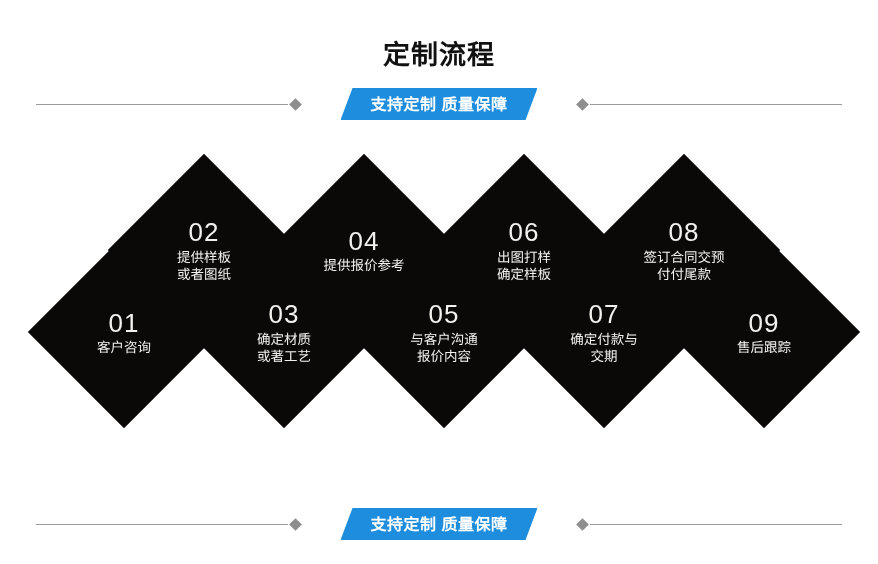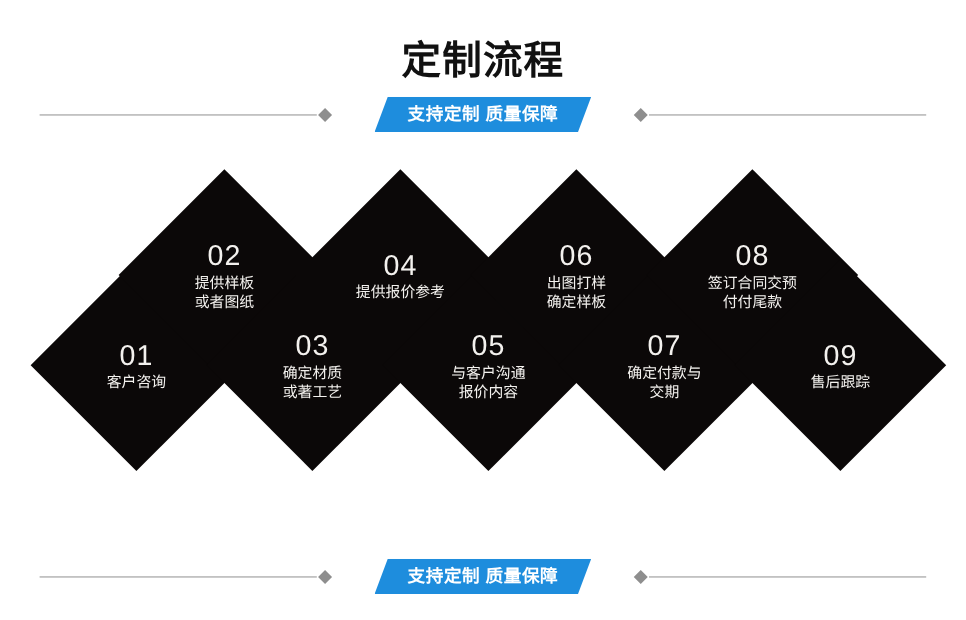--- a/index.html
+++ b/index.html
@@ -25,21 +25,21 @@
   }
   .section-head.top    { top: 38px; }
   .section-head.bottom { top: 458px; }
 
   .section-title {
     position: absolute;
     left: 0;
     top: 0;
     width: 878px;
     text-align: center;
-    font-size: 36px;
+    font-size: 27px;
     font-weight: bold;
     letter-spacing: 1px;
     color: #111111;
     line-height: 34px;
     white-space: nowrap;
   }
 
   .rule-wrap {
     position: absolute;
     top: 50px;

